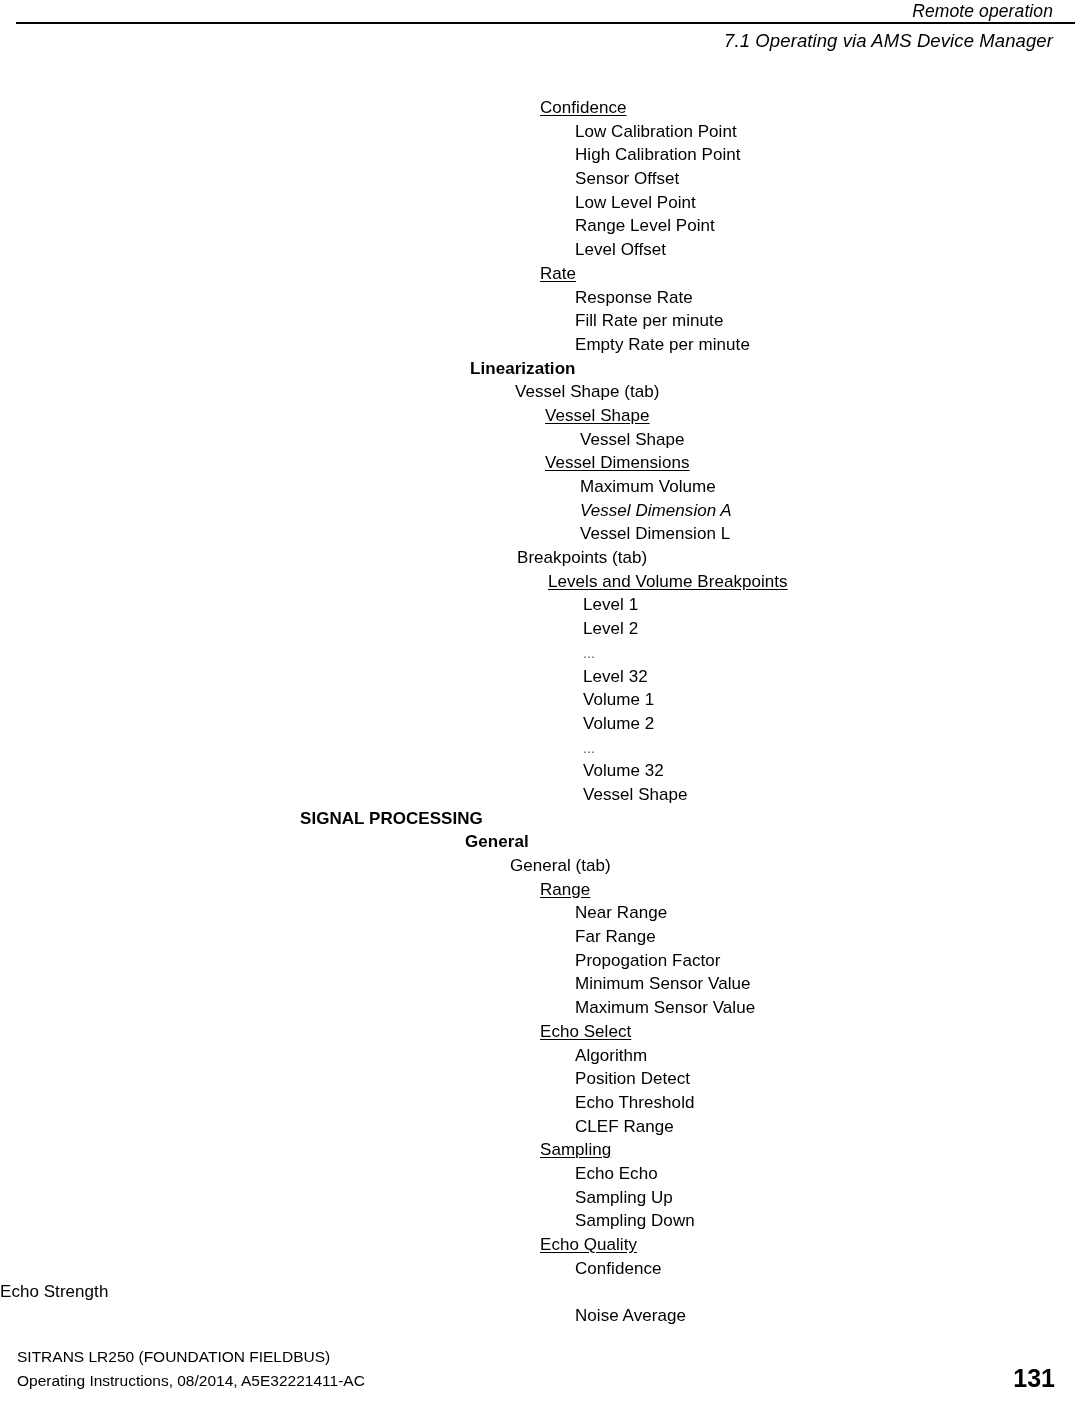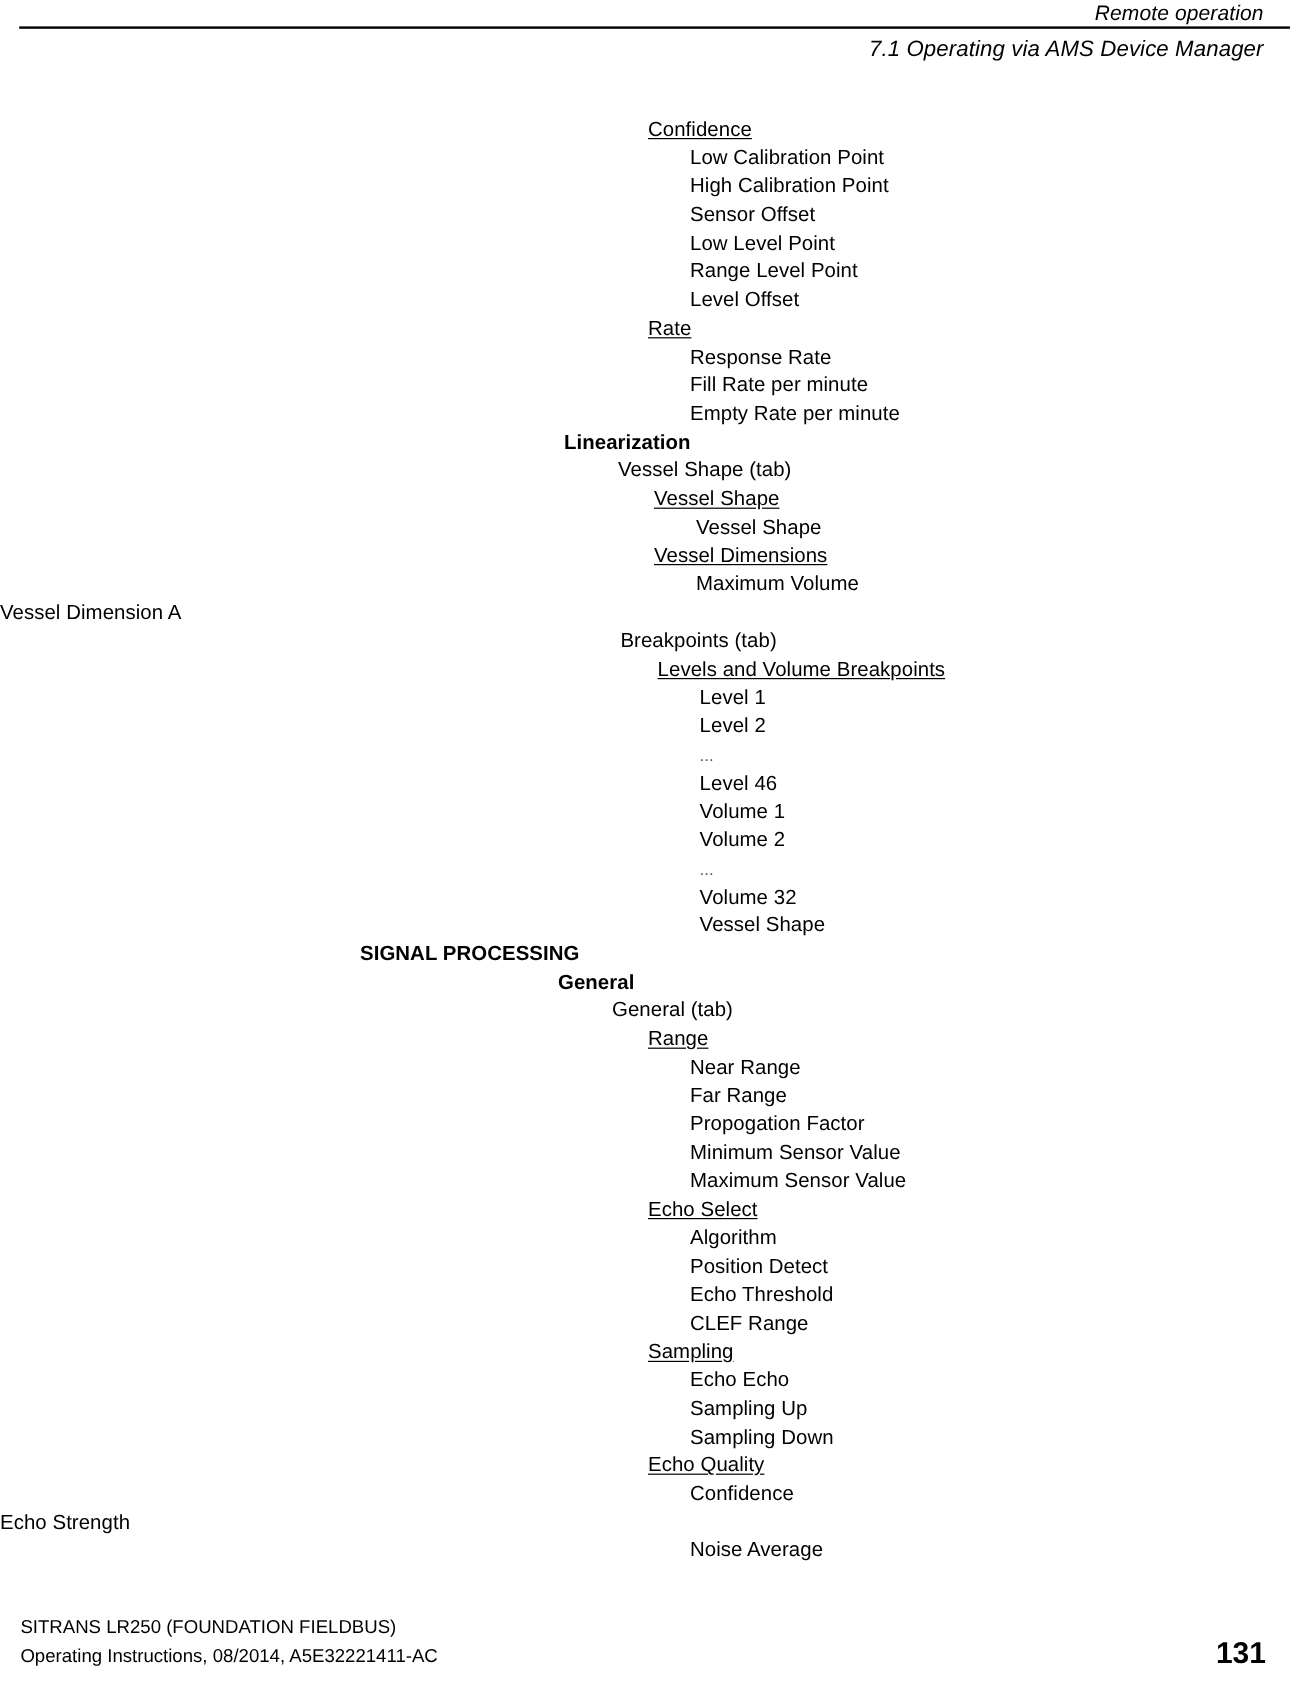--- a/index.html
+++ b/index.html
@@ -126,27 +126,28 @@
     <div class="tree-line"><span class="w-normal dec-underline " style="margin-left: 540px;">Rate</span></div>
     <div class="tree-line"><span class="w-normal dec-none " style="margin-left: 575px;">Response Rate</span></div>
     <div class="tree-line"><span class="w-normal dec-none " style="margin-left: 575px;">Fill Rate per minute</span></div>
     <div class="tree-line"><span class="w-normal dec-none " style="margin-left: 575px;">Empty Rate per minute</span></div>
     <div class="tree-line"><span class="w-bold dec-none " style="margin-left: 470px;">Linearization</span></div>
     <div class="tree-line"><span class="w-normal dec-none " style="margin-left: 515px;">Vessel Shape (tab)</span></div>
     <div class="tree-line"><span class="w-normal dec-underline " style="margin-left: 545px;">Vessel Shape</span></div>
     <div class="tree-line"><span class="w-normal dec-none " style="margin-left: 580px;">Vessel Shape</span></div>
     <div class="tree-line"><span class="w-normal dec-underline " style="margin-left: 545px;">Vessel Dimensions</span></div>
     <div class="tree-line"><span class="w-normal dec-none " style="margin-left: 580px;">Maximum Volume</span></div>
-    <div class="tree-line"><span class="w-normal dec-none " style="">Vessel Dimension A</span></div>
+    <div class="tree-line"><span class="w-normal dec-none " style="margin-left: 580px; font-style: italic;">Vessel Dimension A</span></div>
+    <div class="tree-line"><span class="w-normal dec-none " style="margin-left: 580px;">Vessel Dimension L</span></div>
     <div class="tree-line"><span class="w-normal dec-none " style="margin-left: 517px;">Breakpoints (tab)</span></div>
     <div class="tree-line"><span class="w-normal dec-underline " style="margin-left: 548px;">Levels and Volume Breakpoints</span></div>
     <div class="tree-line"><span class="w-normal dec-none " style="margin-left: 583px;">Level 1</span></div>
     <div class="tree-line"><span class="w-normal dec-none " style="margin-left: 583px;">Level 2</span></div>
     <div class="tree-line"><span class="w-normal dec-none ellipsis-line" style="margin-left: 583px;">...</span></div>
-    <div class="tree-line"><span class="w-normal dec-none " style="margin-left: 583px;">Level 46</span></div>
+    <div class="tree-line"><span class="w-normal dec-none " style="margin-left: 583px;">Level 32</span></div>
     <div class="tree-line"><span class="w-normal dec-none " style="margin-left: 583px;">Volume 1</span></div>
     <div class="tree-line"><span class="w-normal dec-none " style="margin-left: 583px;">Volume 2</span></div>
     <div class="tree-line"><span class="w-normal dec-none ellipsis-line" style="margin-left: 583px;">...</span></div>
     <div class="tree-line"><span class="w-normal dec-none " style="margin-left: 583px;">Volume 32</span></div>
     <div class="tree-line"><span class="w-normal dec-none " style="margin-left: 583px;">Vessel Shape</span></div>
     <div class="tree-line"><span class="w-bold dec-none " style="margin-left: 300px;">SIGNAL PROCESSING</span></div>
     <div class="tree-line"><span class="w-bold dec-none " style="margin-left: 465px;">General</span></div>
     <div class="tree-line"><span class="w-normal dec-none " style="margin-left: 510px;">General (tab)</span></div>
     <div class="tree-line"><span class="w-normal dec-underline " style="margin-left: 540px;">Range</span></div>
     <div class="tree-line"><span class="w-normal dec-none " style="margin-left: 575px;">Near Range</span></div>

